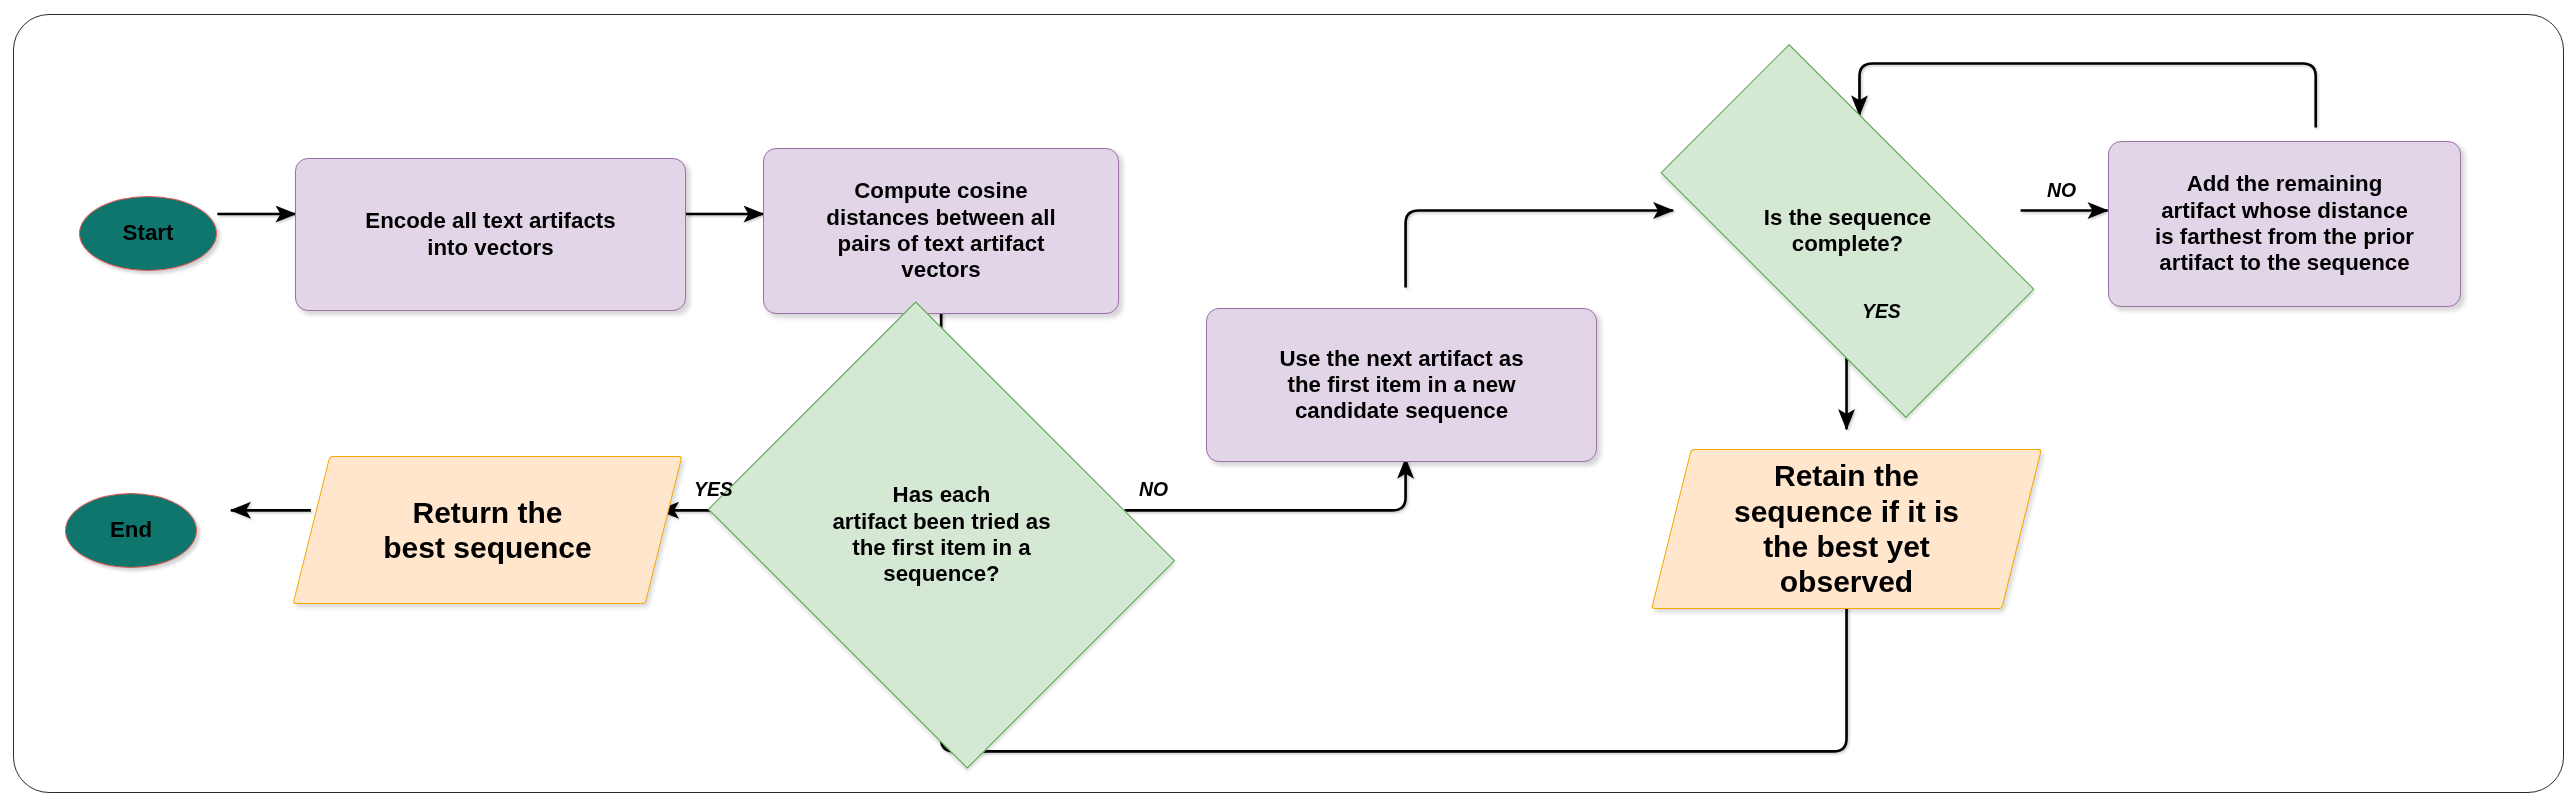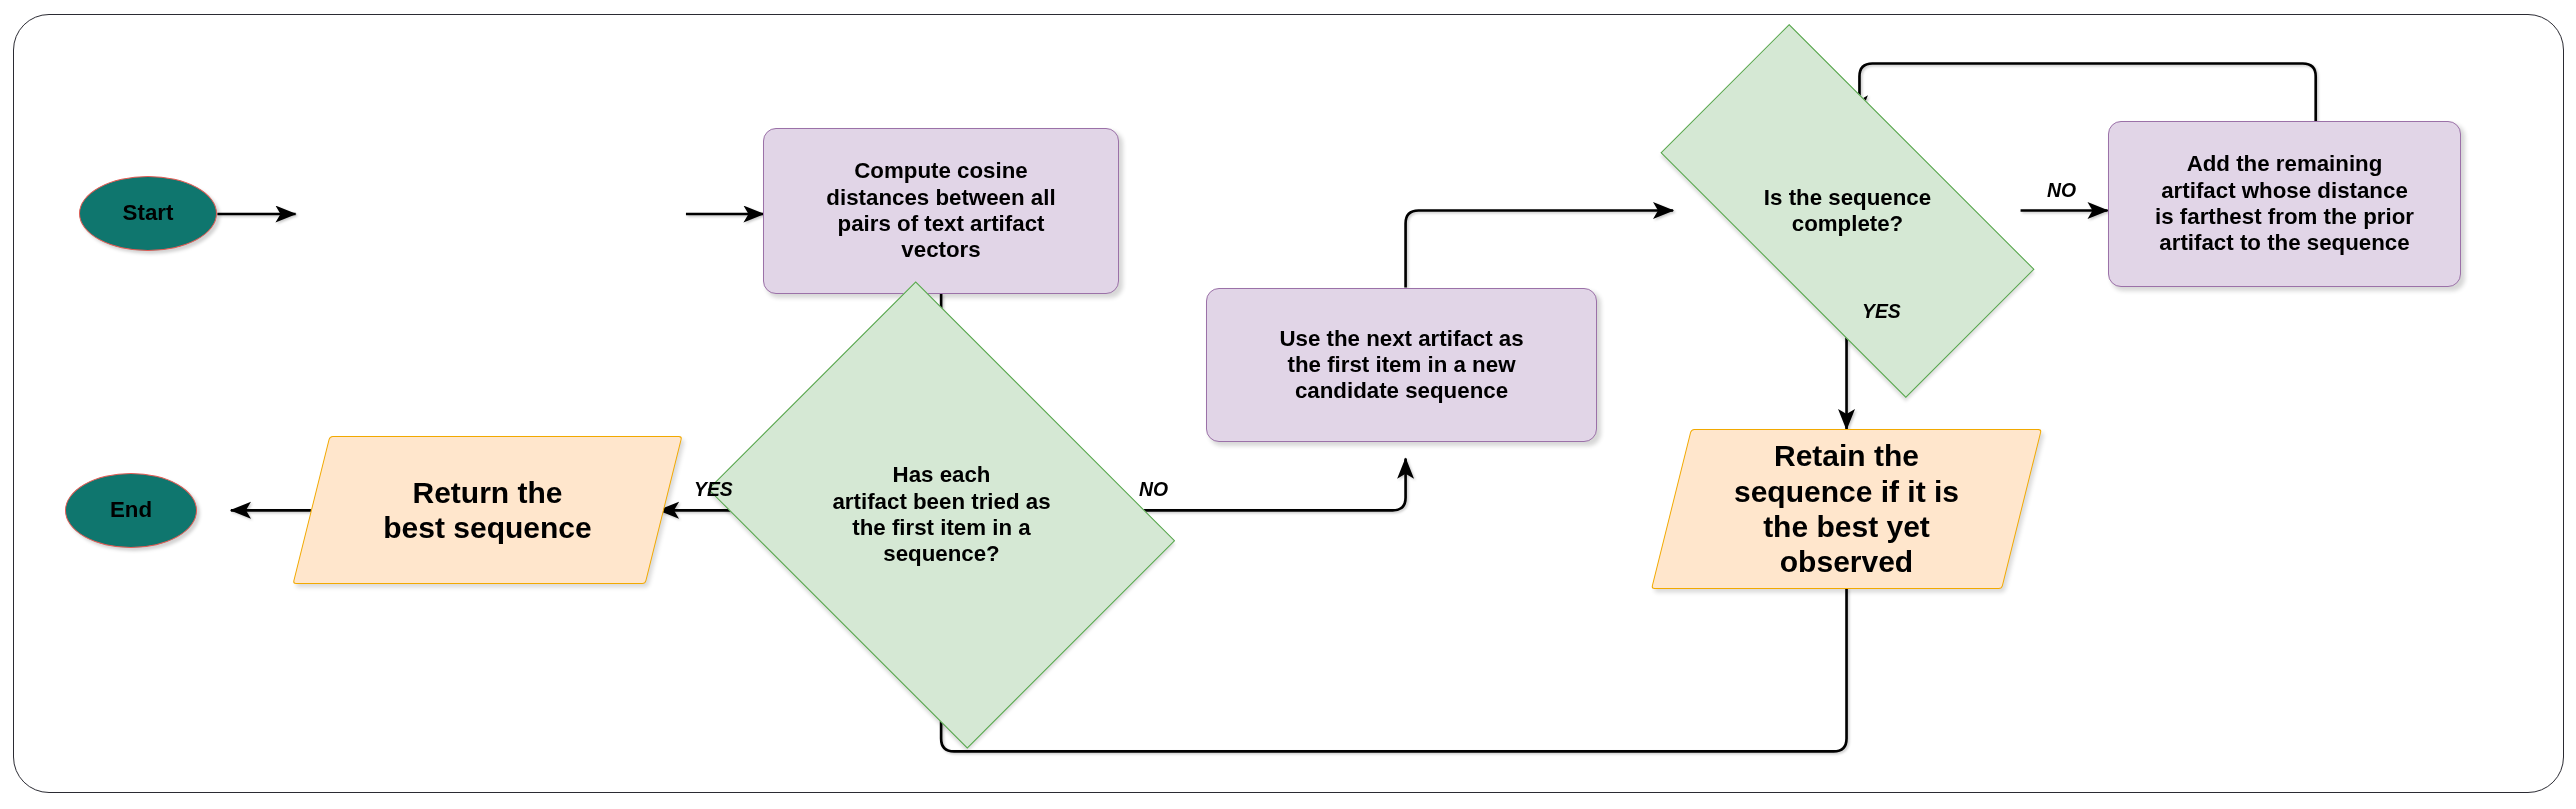--- a/index.html
+++ b/index.html
@@ -29,20 +29,21 @@
     position: absolute;
     box-sizing: border-box;
     display: flex;
     align-items: center;
     justify-content: center;
     text-align: center;
     color: #000000;
     font-weight: bold;
     line-height: 1.18;
     z-index: 5;
+    margin-top: 20px;
   }
   .node .label {
     position: relative;
     z-index: 2;
     padding: 0 5.9px;
     white-space: pre-line;
   }
 
   
   .terminator {
@@ -161,20 +162,24 @@
       <path d="M 3938,217 L 3938,130 Q 3938,108 3916,108 L 3184,108 Q 3162,108 3162,130 L 3162,196" marker-end="url(#arrow)"></path>
 
       <path d="M 3140,1000 L 3140,1256 Q 3140,1278 3118,1278 L 1622,1278 Q 1600,1278 1600,1256 L 1600,1126" marker-end="url(#arrow)"></path>
     </g>
   </svg>
 
   <div class="node terminator" style="left:79px; top:176px; width:138px; height:75px;">
     <span class="label">Start</span>
   </div>
 
+  <div class="node process" style="left:295px; top:138px; width:391px; height:153px;">
+    <span class="label">Encode all text artifacts
+into vectors</span>
+  </div>
 
   <div class="node process" style="left:763px; top:128px; width:356px; height:166px;">
     <span class="label">Compute cosine
 distances between all
 pairs of text artifact
 vectors</span>
   </div>
 
   <div class="node decision" style="left:758px; top:368px; width:367px; height:294px;">
     <div class="diamond-shape"></div>

